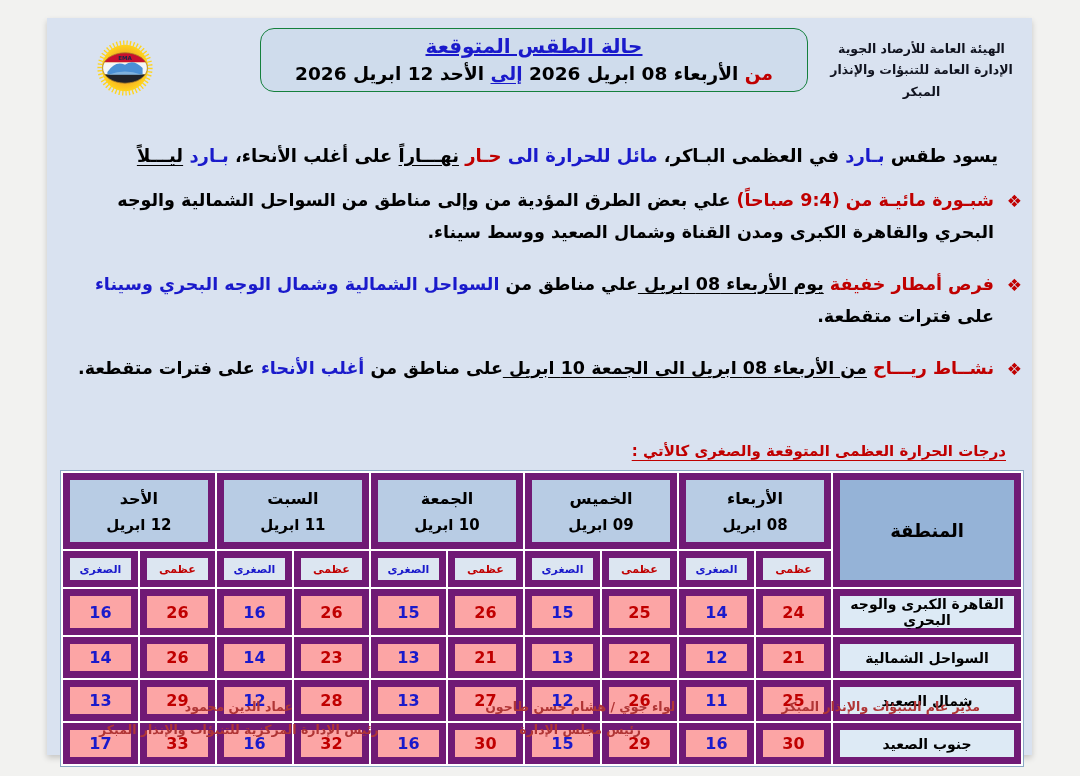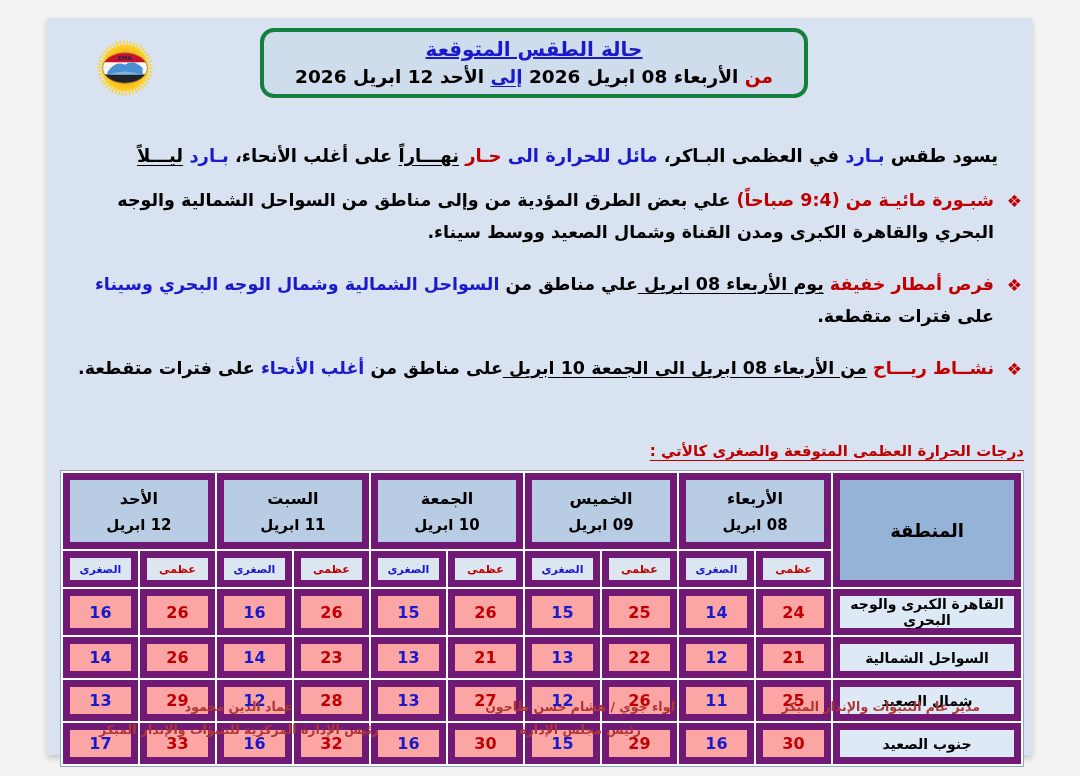--- a/index.html
+++ b/index.html
@@ -1,32 +1,32 @@
 <!DOCTYPE html>
 <html lang="ar"><head>
 <meta charset="utf-8">
 <style>
   html,body{margin:0;padding:0;}
   body{width:1080px;height:776px;background:#f2f2f0;font-family:"DejaVu Sans","Liberation Sans",sans-serif;position:relative;overflow:hidden;}
   .doc{position:absolute;left:47px;top:18px;width:985px;height:737px;background:#d9e2f0;direction:rtl;box-shadow:0 3px 6px rgba(0,0,0,0.18);}
   
   .agency{position:absolute;top:20px;right:8px;width:205px;text-align:center;font-size:12.5px;font-weight:bold;color:#10131f;line-height:1.7;}
-  .title-box{position:absolute;top:10px;right:224px;width:548px;border:4px solid #15803d;border-radius:14px;background:#cfdcec;text-align:center;padding:5px 6px 7px 6px;box-sizing:border-box;}
+  .title-box{position:absolute;top:10px;right:224px;width:548px;border:1px solid #15803d;border-radius:14px;background:#cfdcec;text-align:center;padding:5px 6px 7px 6px;box-sizing:border-box;}
   .title-line1{font-size:20px;font-weight:bold;color:#1a1acb;text-decoration:underline;}
   .title-line2{font-size:18.5px;font-weight:bold;margin-top:5px;}
   .logo{position:absolute;top:22px;left:38px;}
   
   .seg-k{color:#000000;margin-top:26px;} .seg-b{color:#1a1acb;} .seg-r{color:#c00000;}
   .u{text-decoration:underline;text-underline-offset:3px;}
   .intro{position:absolute;top:104px;right:34px;left:28px;text-align:right;font-size:18px;font-weight:bold;line-height:1.75;}
   .bullets{position:absolute;top:166px;right:10px;left:28px;}
   .bullet{position:relative;padding-right:28px;margin-bottom:19px;text-align:right;font-size:17.5px;font-weight:bold;line-height:1.85;}
   .bullet-marker{position:absolute;right:0;top:2px;color:#c00000;font-size:17px;}
   
-  .tcaption{position:absolute;top:424px;right:8px;font-size:15px;font-weight:bold;color:#c00000;text-decoration:underline;text-underline-offset:4px;}
+  .tcaption{position:absolute;top:424px;right:26px;font-size:15px;font-weight:bold;color:#c00000;text-decoration:underline;text-underline-offset:4px;}
   
   .twrap{position:absolute;top:452px;right:8px;width:960px;}
   table.ftable{border-collapse:separate;border-spacing:2px;width:100%;table-layout:fixed;background:#ffffff;border:1px solid #8aa8c4;}
   col.region-col{width:188px;} col.val-col{width:75px;}
   .ftable th,.ftable td{border:7px solid #701a75;padding:0 2px;}
   .region-h{background:#95b3d7;font-size:18px;font-weight:bold;color:#000;text-align:center;}
   .day-h{background:#b8cce4;font-size:16px;font-weight:bold;color:#000;text-align:center;height:62px;vertical-align:middle;}
   .day-h .day-date{font-size:15px;margin-top:8px;}
   .sub{background:#dce6f1;font-size:11px;font-weight:bold;height:22px;text-align:center;}
   .sub.max{color:#c00000;} .sub.min{color:#1a1acb;}
@@ -35,20 +35,24 @@
   .region-c{background:#ddeaf5;font-size:14px;font-weight:bold;color:#000;text-align:center;}
   
   .footer{position:absolute;top:678px;left:0;right:0;display:flex;justify-content:space-between;padding:0 52px;}
   .sig{text-align:center;font-size:12.5px;font-weight:bold;color:#b03535;line-height:1.8;}
 </style>
 </head>
 <body>
 
 <div class="doc">
 
+  <div class="agency">
+    <div>الهيئة العامة للأرصاد الجوية</div>
+    <div>الإدارة العامة للتنبؤات والإنذار المبكر</div>
+  </div>
 
   <div class="title-box">
     <div class="title-line1">حالة الطقس المتوقعة</div>
     <div class="title-line2"><span class="seg-r">من </span><span class="seg-k">الأربعاء 08 ابريل 2026 </span><span class="seg-b u">إلى</span><span class="seg-k"> الأحد 12 ابريل 2026</span></div>
   </div>
 
   <div class="logo">
     <svg width="80" height="56" viewBox="0 0 100 70">
       <defs>
         <radialGradient id="sunGrad" cx="50%" cy="50%">

